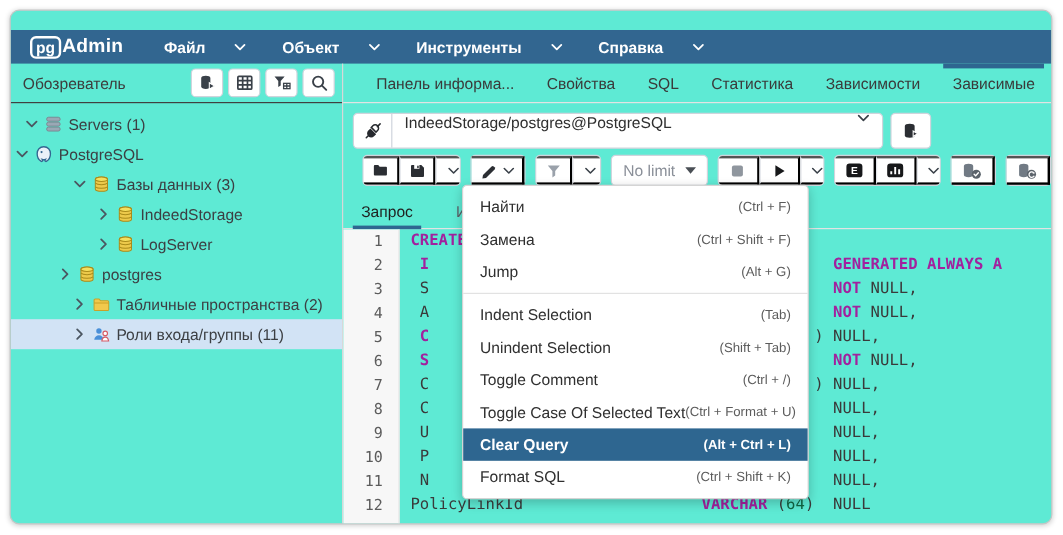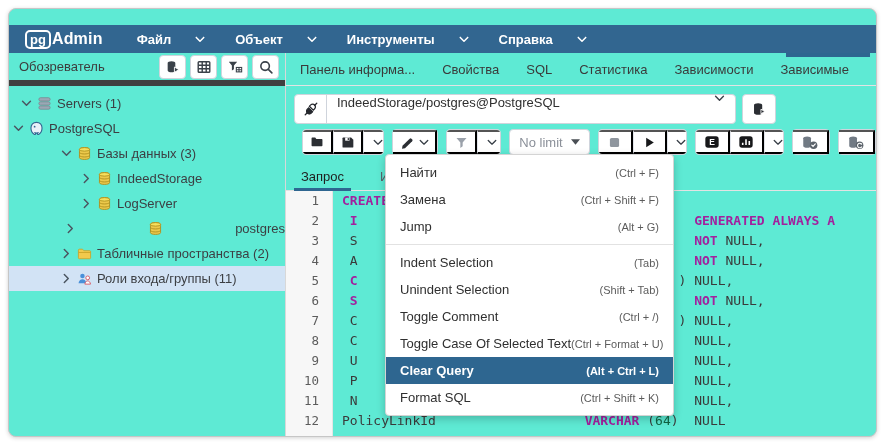--- a/index.html
+++ b/index.html
@@ -9,33 +9,33 @@
   .topgap { height:16px; }
   
   .menubar { height:28px; background:#326690; display:flex; align-items:center; padding:0 16px; color:#fff; }
   .logo { display:flex; align-items:center; margin-right:34px; }
   .logo-pg { border:2px solid #fff; border-radius:5px; font-weight:bold; font-size:13px; padding:0 3px; line-height:15px; }
   .logo-admin { font-weight:bold; font-size:16px; letter-spacing:.2px; margin-left:1px; }
   .menu-item { display:flex; align-items:center; gap:24px; font-size:13px; font-weight:600; margin-right:30px; cursor:default; }
   
   .body { display:flex; height:385px; }
   .sidebar { width:277px; border-right:1px solid #d8d8d8; display:flex; flex-direction:column; }
-  .sb-header { height:33px; display:flex; align-items:center; justify-content:space-between; padding:0 6px 0 10px; border-bottom:6px solid #404040; }
+  .sb-header { height:33px; display:flex; align-items:center; justify-content:space-between; padding:0 6px 0 10px; border-bottom:1px solid #404040; }
   .sb-title { font-size:13px; color:#3d3d3d; }
   .sb-tools { display:flex; gap:4px; }
   .sb-btn { width:27px; height:24px; border:1px solid #cfd4dc; border-radius:4px; background:#fff; display:flex; align-items:center; justify-content:center; }
   .tree { padding-top:5px; }
   .tree-row { height:25px; display:flex; align-items:center; font-size:13px; color:#3c3f43; white-space:nowrap; }
   .tree-row.selected { background:#d2e3f5; }
   .tw { width:18px; display:flex; justify-content:center; align-items:center; flex:none; }
   .ti { width:19px; display:flex; justify-content:center; align-items:center; flex:none; }
   .tree-label { margin-left:3px; }
   
   .main { flex:1; position:relative; min-width:0; }
-  .tabbar { height:33px; display:flex; align-items:center; padding-left:14px; gap:27px; border-bottom:1px solid #e3e3e3; position:relative; }
+  .tabbar { height:33px; display:flex; align-items:center; padding-left:14px; gap:27px; border-bottom:1px solid #e3e3e3; position:relative;justify-content:center; }
   .tab { font-size:13px; color:#3a3a3a; white-space:nowrap; }
   .tab-indicator { position:absolute; top:0; right:6px; width:84px; height:4px; background:#2e6690; }
   .connbar { margin:8px 0 0 8px; height:30px; display:flex; gap:6px; padding-right:100px; }
   .combo { flex:1; border:1px solid #cfd4dc; border-radius:4px; display:flex; align-items:flex-start; background:#fff; min-width:0; }
   .plugbox { width:32px; align-self:stretch; border-right:1px solid #cfd4dc; display:flex; align-items:center; justify-content:center; }
   .combo-text { flex:1; font-size:13px; color:#2f2f2f; padding:0 10px; overflow:hidden; white-space:nowrap; }
   .combo-caret { padding:0 10px; display:flex; align-items:center; }
   .conn-btn { width:34px; border:1px solid #cfd4dc; border-radius:4px; background:#fff; display:flex; align-items:center; justify-content:center; }
   .toolbar { margin:5px 0 0 16px; display:flex; align-items:center; gap:8px; height:26px; }
   .btn-group { display:flex; border:1px solid #cfd4dc; border-radius:4px; background:#fff; overflow:hidden; height:26px; }
@@ -225,21 +225,21 @@
             </span>
             <span class="ti">
               <svg viewBox="0 0 16 16" width="15" height="15">
                 <path d="M2.6 3.6c0-1.2 2.4-1.9 5.4-1.9s5.4.7 5.4 1.9v8.8c0 1.2-2.4 1.9-5.4 1.9s-5.4-.7-5.4-1.9z" fill="#ecc94b" stroke="#ab8b1a" stroke-width="0.9"></path>
                 <ellipse cx="8" cy="3.6" rx="5.4" ry="1.9" fill="#f6e05e" stroke="#ab8b1a" stroke-width="0.9"></ellipse>
                 <path d="M2.6 7.1c1 .9 3 1.4 5.4 1.4s4.4-.5 5.4-1.4M2.6 10.3c1 .9 3 1.4 5.4 1.4s4.4-.5 5.4-1.4" fill="none" stroke="#ab8b1a" stroke-width="0.9"></path>
               </svg>
             </span>
             <span class="tree-label">LogServer</span>
           </div>
-          <div class="tree-row" style="padding-left: 52px; justify-content: space-between;">
+          <div class="tree-row" style="padding-left: 36px;">
             <span class="tw">
               <svg viewBox="0 0 8 12" width="7" height="11">
                 <path d="M1.5 1.5L6 6l-4.5 4.5" fill="none" stroke="#4b5661" stroke-width="1.7" stroke-linecap="round" stroke-linejoin="round"></path>
               </svg>
             </span>
             <span class="ti">
               <svg viewBox="0 0 16 16" width="15" height="15">
                 <path d="M2.6 3.6c0-1.2 2.4-1.9 5.4-1.9s5.4.7 5.4 1.9v8.8c0 1.2-2.4 1.9-5.4 1.9s-5.4-.7-5.4-1.9z" fill="#ecc94b" stroke="#ab8b1a" stroke-width="0.9"></path>
                 <ellipse cx="8" cy="3.6" rx="5.4" ry="1.9" fill="#f6e05e" stroke="#ab8b1a" stroke-width="0.9"></ellipse>
                 <path d="M2.6 7.1c1 .9 3 1.4 5.4 1.4s4.4-.5 5.4-1.4M2.6 10.3c1 .9 3 1.4 5.4 1.4s4.4-.5 5.4-1.4" fill="none" stroke="#ab8b1a" stroke-width="0.9"></path>

